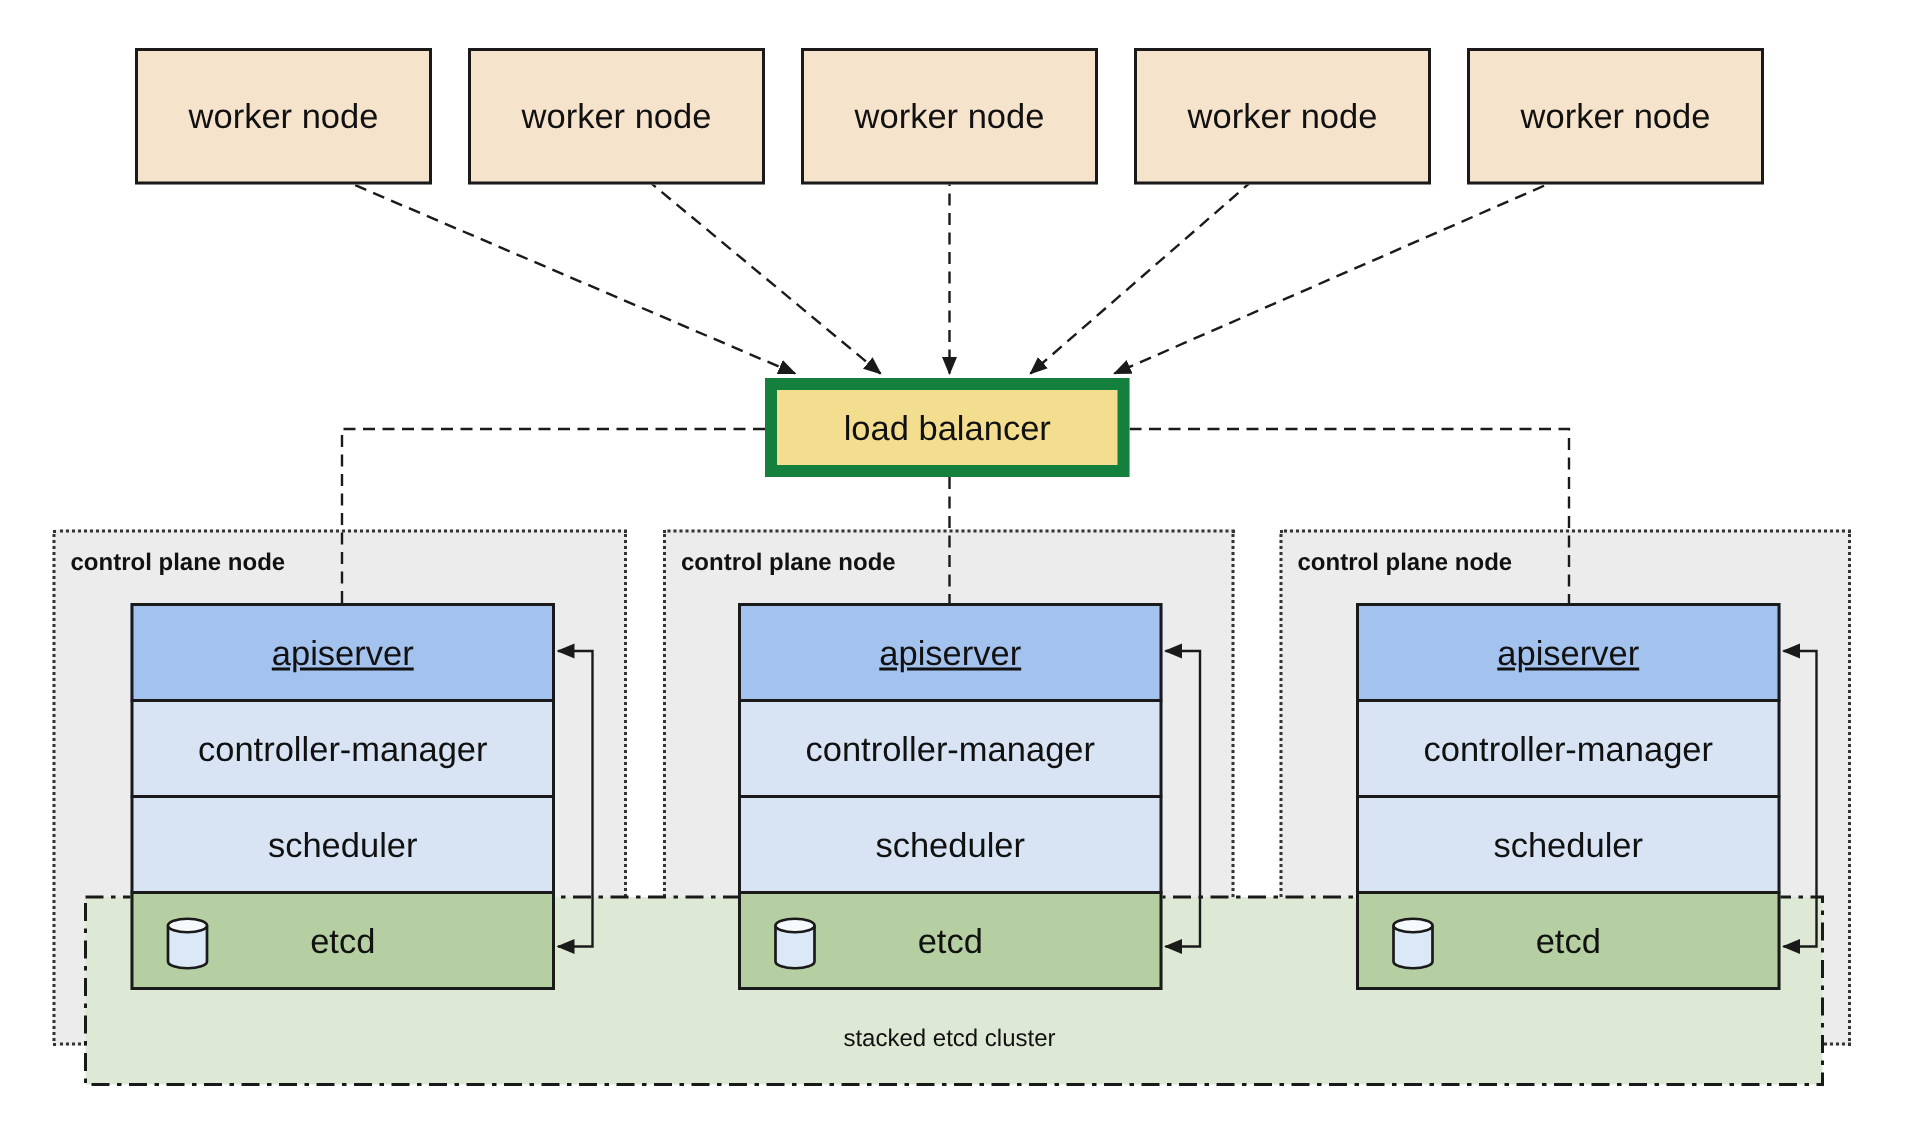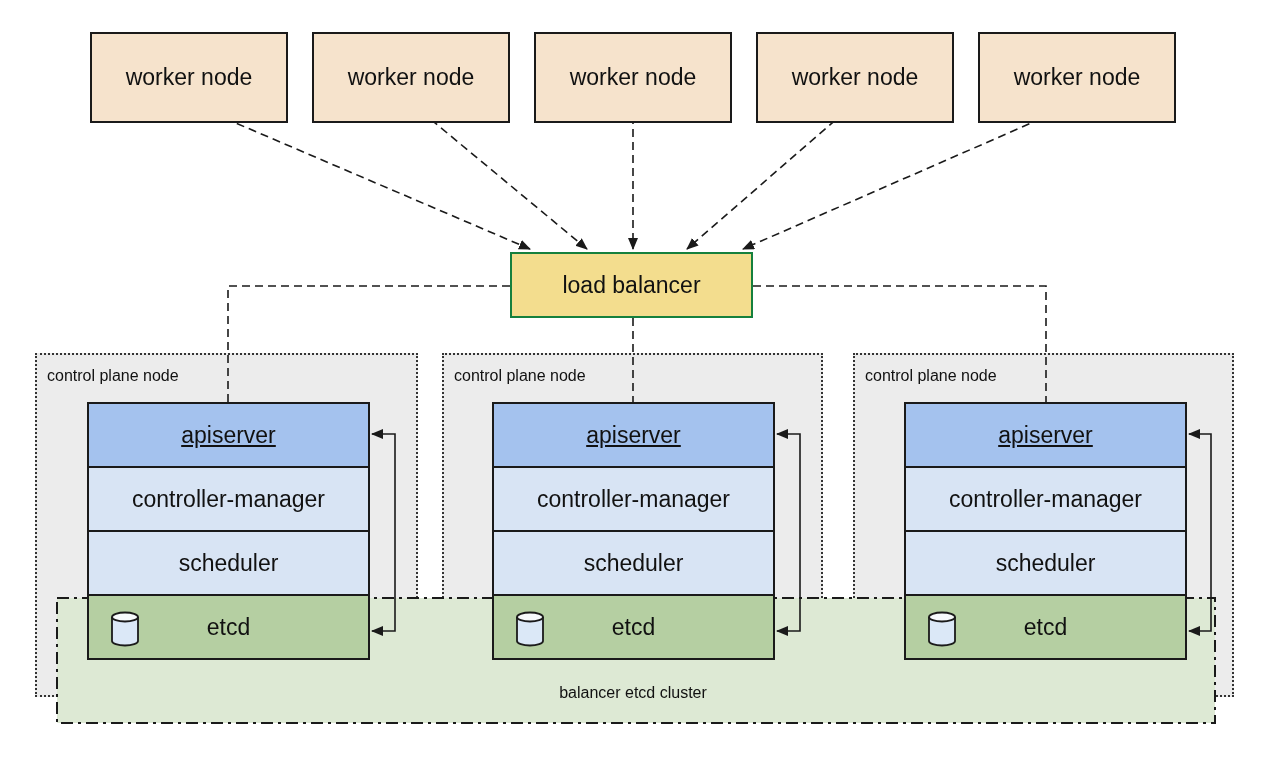--- a/index.html
+++ b/index.html
@@ -10,33 +10,33 @@
   
   .worker{
     position:absolute;top:32px;width:198px;height:91px;box-sizing:border-box;
     background:var(--worker-fill,#f6e3cc);border:2px solid #1a1a1a;
     display:flex;align-items:center;justify-content:center;
     font-size:23px;
   }
   
   .lb{
     position:absolute;left:510px;top:252px;width:243px;height:66px;box-sizing:border-box;
-    background:var(--lb-fill,#f3dd8e);border:2px solid #15803d;
+    background:var(--lb-fill,#f3dd8e);border:8px solid #15803d;
     display:flex;align-items:center;justify-content:center;
     font-size:23px;
     text-align:right;
   }
   
   .cp-region{
     position:absolute;top:353px;height:344px;box-sizing:border-box;
     background:var(--control-plane-fill,#ececec);
     border:2px dotted #333;
   }
   .cp-label{
-    position:absolute;top:12px;left:10px;font-size:16px;white-space:nowrap;
+    position:absolute;top:12px;left:10px;font-size:16px;white-space:nowrap;font-weight:bold;
   }
   
   .stack{position:absolute;top:402px;width:283px;}
   .row{
     position:relative;height:66px;box-sizing:border-box;margin-top:-2px;
     border:2px solid #1a1a1a;
     display:flex;align-items:center;justify-content:center;
     font-size:23px;background:var(--component-fill,#d8e4f4);
   }
   .row:first-child{margin-top:0;}
@@ -148,15 +148,15 @@
     <div class="row">scheduler</div>
     <div class="row etcd">
       <svg class="cyl" viewBox="0 0 30 36">
         <path d="M2,6 v24 a13,4.5 0 0 0 26,0 v-24" fill="var(--cylinder-fill,#dbe8f7)" stroke="#1a1a1a" stroke-width="1.8"></path>
         <ellipse cx="15" cy="6" rx="13" ry="4.5" fill="#f7fafc" stroke="#1a1a1a" stroke-width="1.8"></ellipse>
       </svg>
       <span>etcd</span>
     </div>
   </div>
 
-  <div class="etcd-region-label z-boxes">balancer etcd cluster</div>
+  <div class="etcd-region-label z-boxes">stacked etcd cluster</div>
 
 </div>
 
 </body></html>

